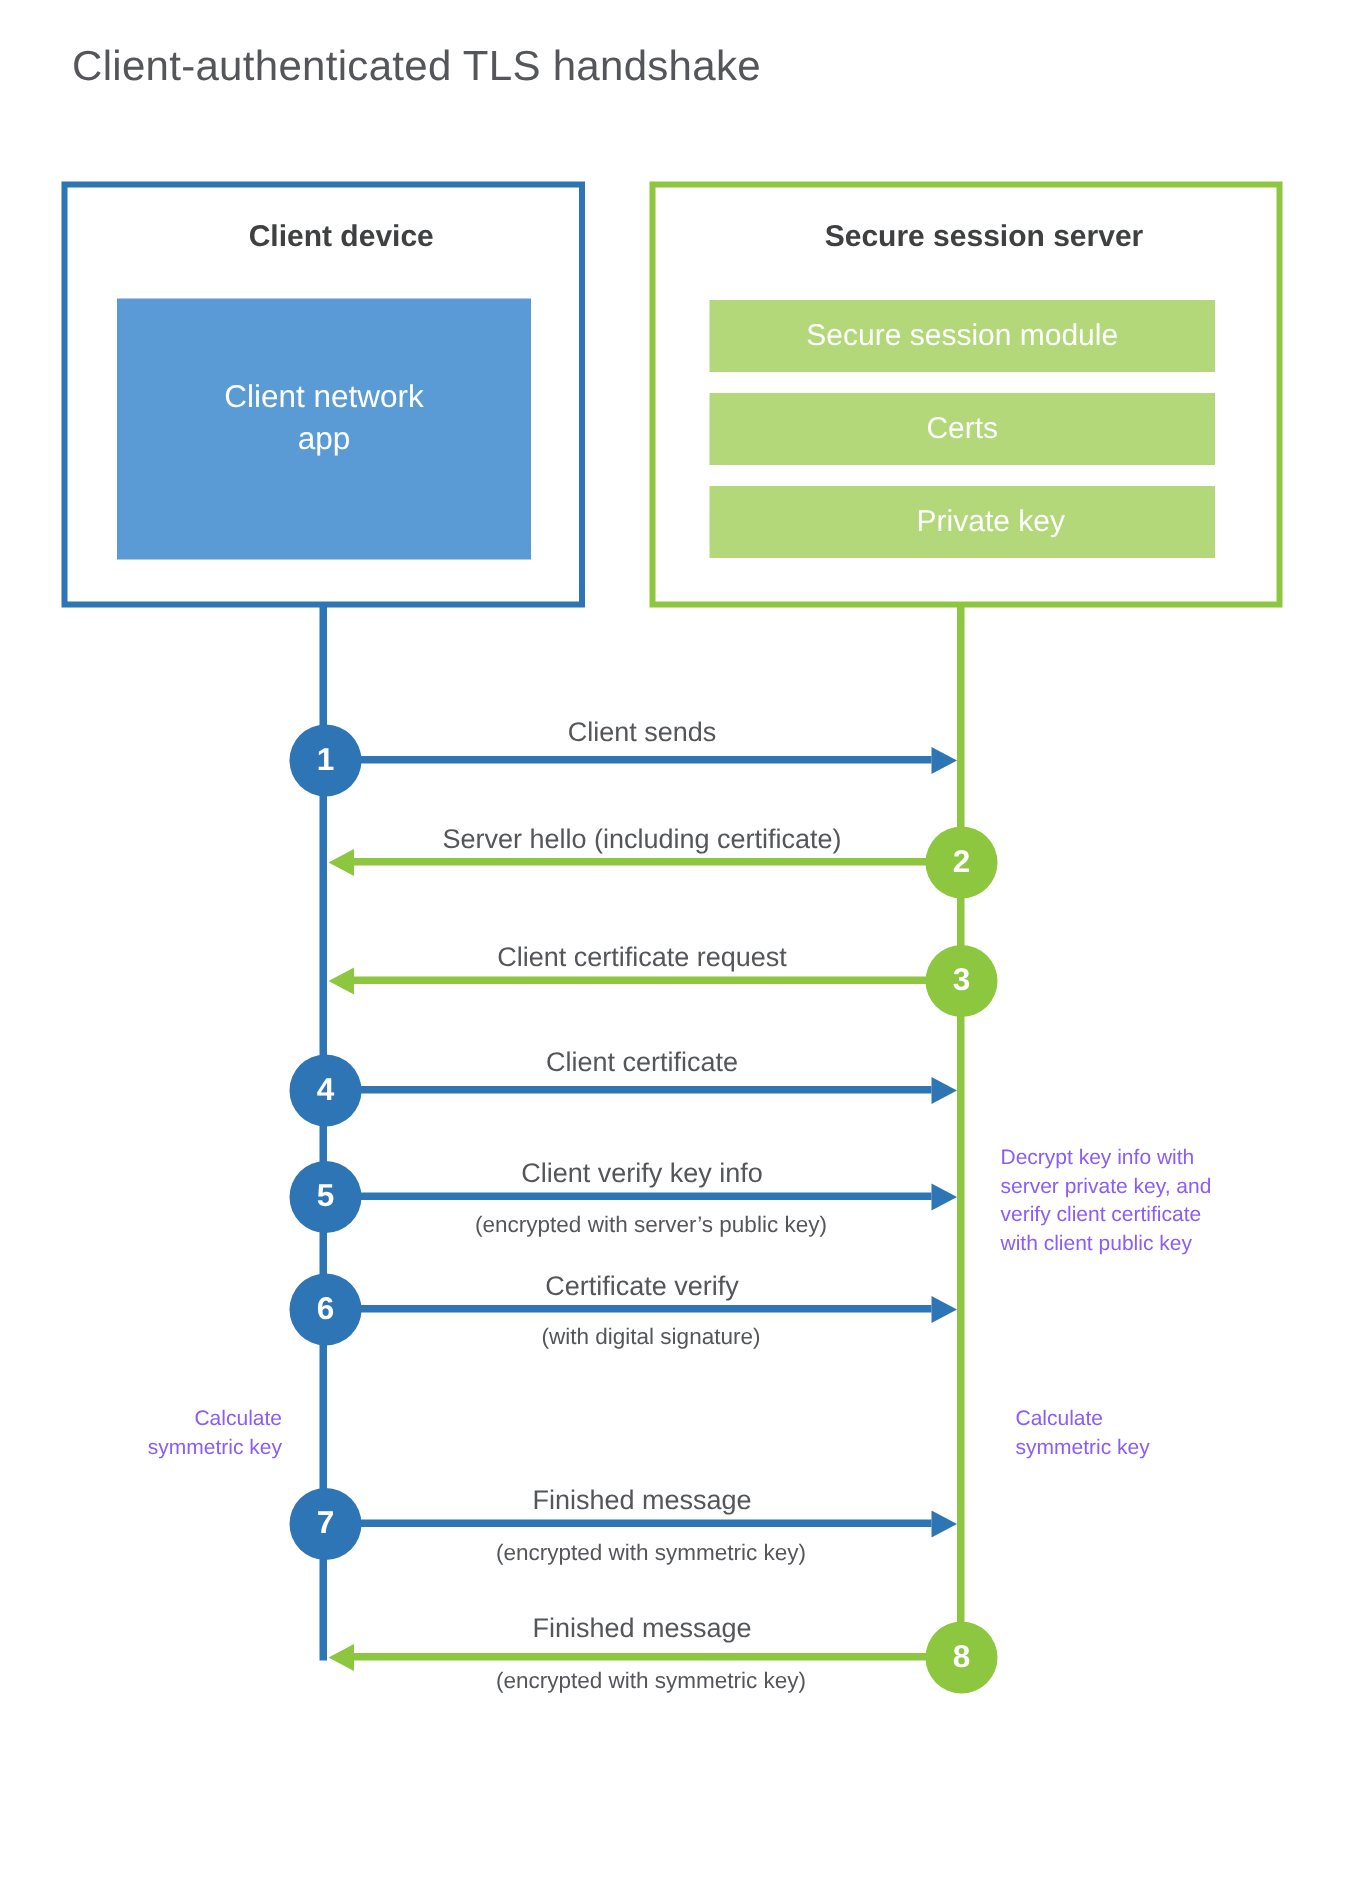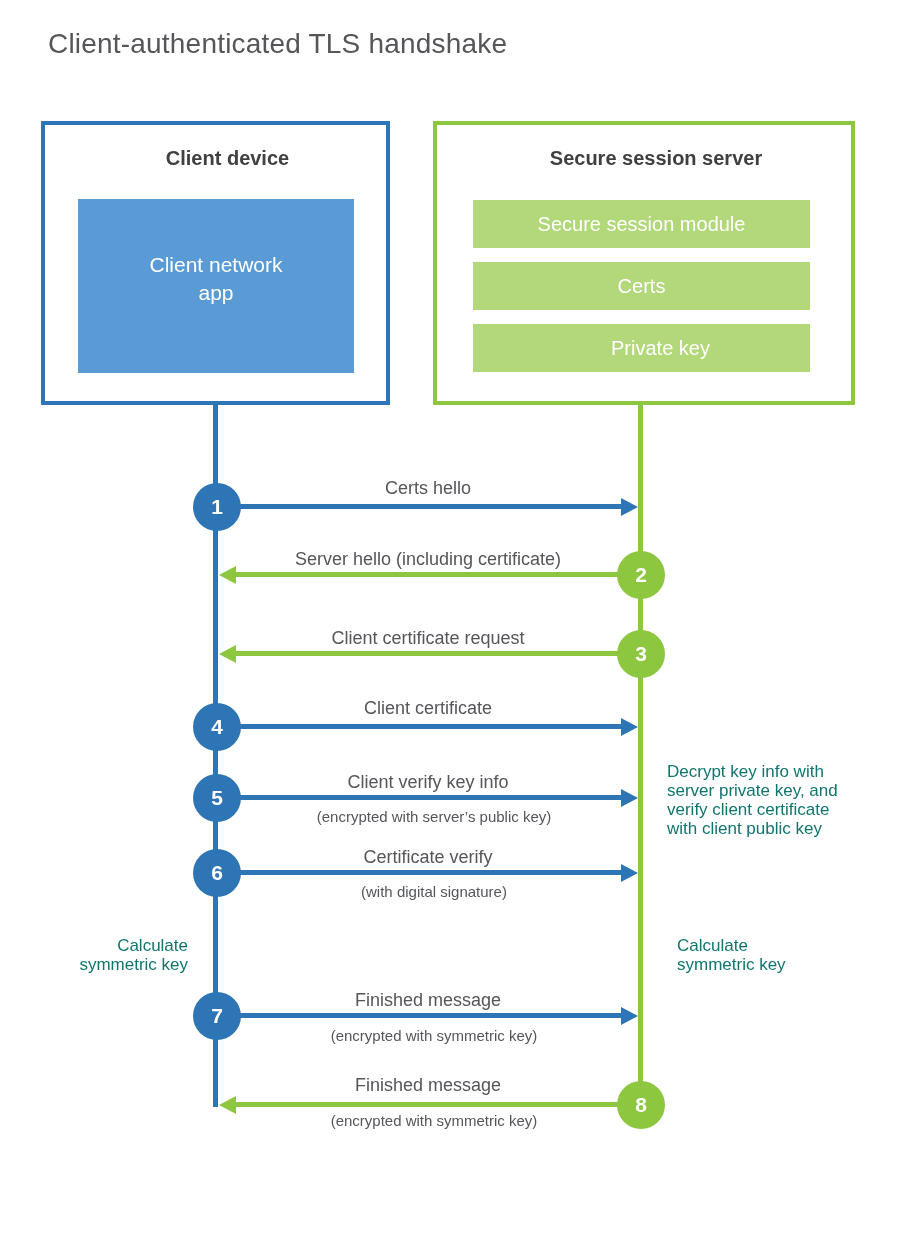--- a/index.html
+++ b/index.html
@@ -106,22 +106,22 @@
   }
   .msg-sub {
     left: 184px; width: 500px;
     text-align: center;
     font-size: 15px;
     color: #54565a;
   }
 
   
   .side-note {
-    font-size: 17px;
-    color: #0f766e;
+    font-size: 14px;
+    color: #8b5cf6;
     line-height: 19px;
     white-space: pre-line;
   }
   .note-decrypt { left: 667px; top: 762px; width: 180px; text-align: left; }
   .note-calc-left { left: 46px; top: 936px; width: 142px; text-align: right; }
   .note-calc-right { left: 677px; top: 936px; width: 142px; text-align: left; }
 </style>
 </head>
 <body>
 
@@ -145,21 +145,21 @@
   <div class="abs lifeline client-lifeline"></div>
   <div class="abs lifeline server-lifeline"></div>
 
   <div id="rows">
       <div>
         <div class="abs arrow-shaft blue" style="top: 504px; left: 217px; width: 404px;"></div>
         <div class="abs arrowhead right" style="top: 498px; left: 621px;"></div>
         <div class="abs step-circle blue" style="left: 193px; top: 483px;">
           <span>1</span>
         </div>
-        <div class="abs msg-label" style="top: 478px;">Certs hello</div>
+        <div class="abs msg-label" style="top: 478px;">Client sends</div>
       </div>
       <div>
         <div class="abs arrow-shaft green" style="top: 572px; left: 236px; width: 405px;"></div>
         <div class="abs arrowhead left" style="top: 566px; left: 219px;"></div>
         <div class="abs step-circle green" style="left: 617px; top: 551px;">
           <span>2</span>
         </div>
         <div class="abs msg-label" style="top: 549px;">Server hello (including certificate)</div>
       </div>
       <div>

